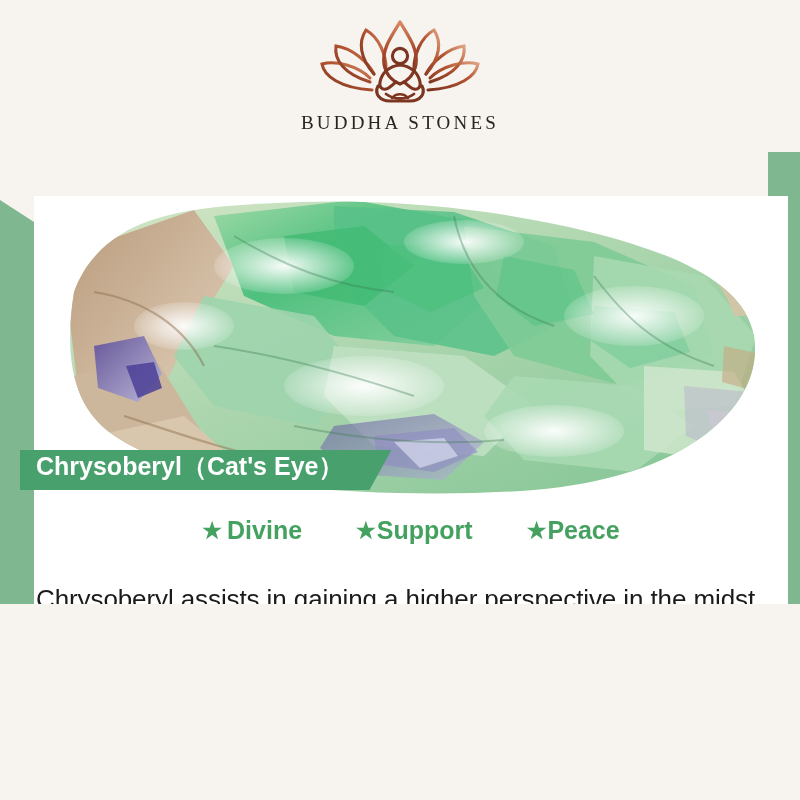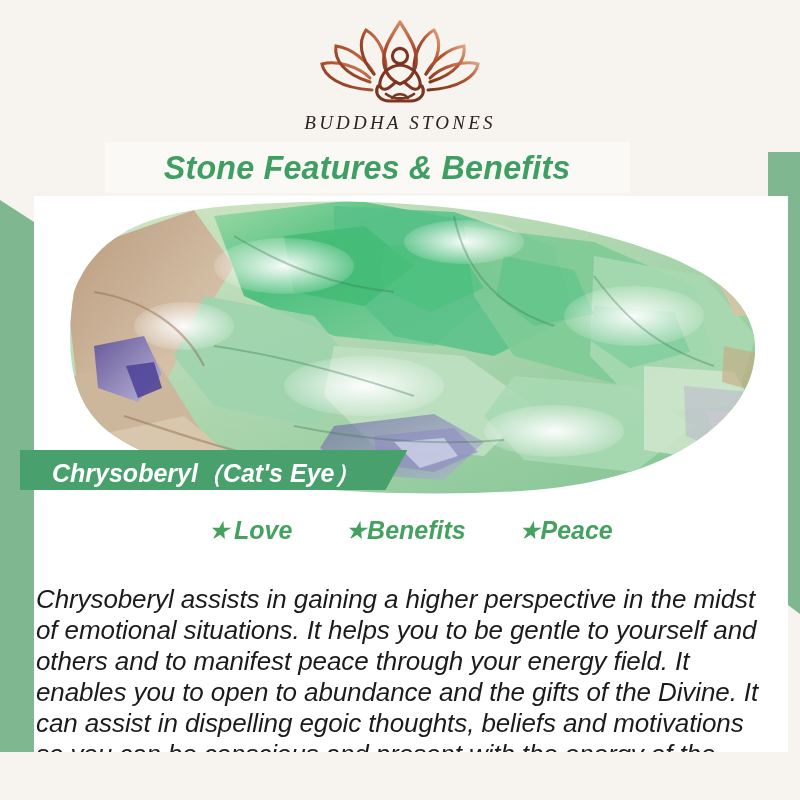--- a/index.html
+++ b/index.html
@@ -11,24 +11,23 @@
     width: 800px;
     height: 800px;
     overflow: hidden;
     font-family: "Liberation Sans", sans-serif;
     background: #f7f4ef;
   }
 
   #page {
     position: relative;
     width: 800px;
-    height: 752px;
+    height: 604px;
     background: #f7f4ef;
     overflow: hidden;
-    font-style: italic;
   }
 
   
   .frame-left {
     position: absolute;
     left: 0;
     top: 200px;
     width: 34px;
     height: 560px;
     background: #7fb791;
@@ -116,24 +115,24 @@
     background: #ffffff;
   }
   .photo svg { display: block; width: 100%; height: 100%; }
 
   
   .name-banner {
     position: absolute;
     left: 20px;
     top: 450px;
     height: 40px;
-    padding: 0 48px 0 32px;
+    padding: 0 48px 0 16px;
     background: #48a06d;
     display: flex;
-    align-items: flex-end;
+    align-items: flex-start;
     clip-path: polygon(0 0, 100% 0, calc(100% - 22px) 100%, 0 100%);
   }
   .name-text {
     color: #ffffff;
     font-family: "Liberation Sans", sans-serif;
     font-weight: bold;
     font-size: 25px;
     white-space: nowrap;
     letter-spacing: 0px;
   }
@@ -230,23 +229,20 @@
         <path d="M90 49 C 80 50, 72 56, 70 66 C 69 71, 72 74, 76 73 C 80 72, 83 68, 86 66" fill="none" stroke="#7c3520" stroke-width="3.1" stroke-linecap="round"></path>
         <path d="M90 49 C 100 50, 108 56, 110 66 C 111 71, 108 74, 104 73 C 100 72, 97 68, 94 66" fill="none" stroke="#7c3520" stroke-width="3.1" stroke-linecap="round"></path>
 
         <path d="M68 70 C 64 78, 70 85, 80 85 L 100 85 C 110 85, 116 78, 112 70" fill="none" stroke="#7c3520" stroke-width="3.1" stroke-linecap="round"></path>
         <path d="M76 78 C 84 84, 96 84, 104 78" fill="none" stroke="#7c3520" stroke-width="2.8" stroke-linecap="round"></path>
         <path d="M82 82 C 86 77, 94 77, 98 82" fill="none" stroke="#7c3520" stroke-width="2.6" stroke-linecap="round"></path>
       </svg>
       <span class="brand-name">BUDDHA STONES</span>
     </div>
 
-    <div class="title-box">
-      <span class="title-text">Stone Features &amp; Benefits</span>
-    </div>
   </div>
 
   <div class="photo">
     <svg viewBox="0 0 754 298" preserveAspectRatio="none">
       <defs>
         <linearGradient id="gA" x1="0" y1="0" x2="1" y2="1">
           <stop offset="0%" stop-color="#9fd9a8"></stop>
           <stop offset="40%" stop-color="#4fc07e"></stop>
           <stop offset="100%" stop-color="#8fd2a4"></stop>
         </linearGradient>
@@ -332,25 +328,25 @@
 
   <div class="name-banner">
     <span class="name-text">Chrysoberyl（Cat's Eye）</span>
   </div>
 
   <div class="panel"></div>
 
   <div class="keywords">
     <span class="kw">
       <span class="star">★</span>
-        <span>Love</span>
+        <span>Divine</span>
     </span>
     <span class="kw tight">
       <span class="star">★</span>
-        <span>Benefits</span>
+        <span>Support</span>
     </span>
     <span class="kw tight">
       <span class="star">★</span>
         <span>Peace</span>
     </span>
   </div>
 
   <p class="body-text">Chrysoberyl assists in gaining a higher perspective in the midst of emotional situations. It helps you to be gentle to yourself and others and to manifest peace through your energy field. It enables you to open to abundance and the gifts of the Divine. It can assist in dispelling egoic thoughts, beliefs and motivations so you can be conscious and present with the energy of the Divine.</p>
 
 </div>

